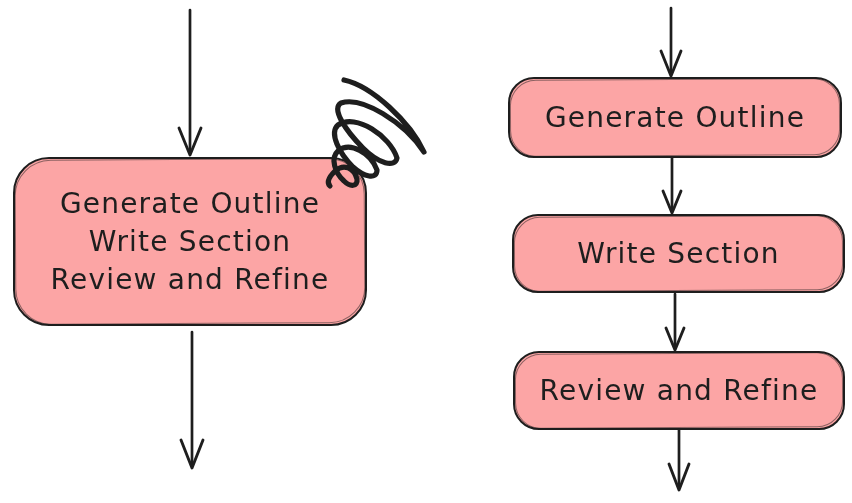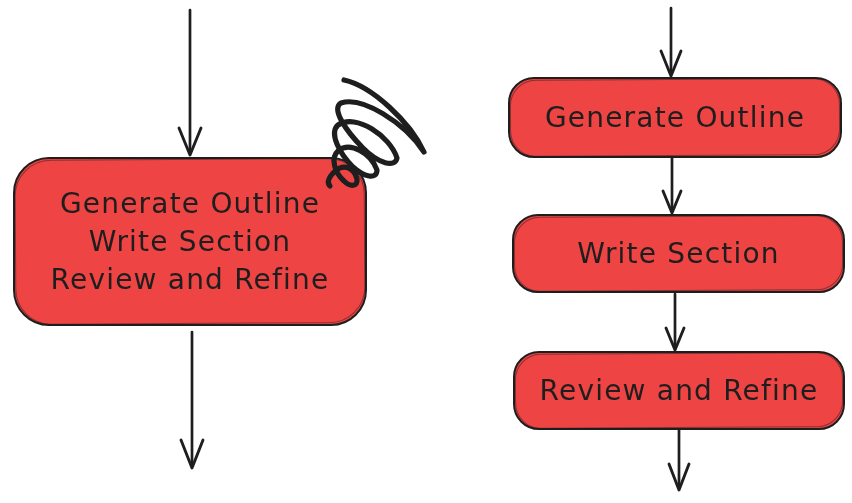--- a/index.html
+++ b/index.html
@@ -11,21 +11,21 @@
     font-family:"DejaVu Sans", sans-serif;
     color:#1e1e1e;
   }
   .ink-layer{
     position:absolute;left:0;top:0;width:852px;height:503px;
     pointer-events:none;
     z-index:3;
   }
   .node{
     position:absolute;
-    background:#ef4444;
+    background:#fca5a5;
     border:2.2px solid #1e1e1e;
     display:flex;flex-direction:column;align-items:center;justify-content:center;
     text-align:right;
     z-index:2;
     font-size:28px;
     letter-spacing:1.2px;
     line-height:38px;
     box-sizing:border-box;
   }
   

